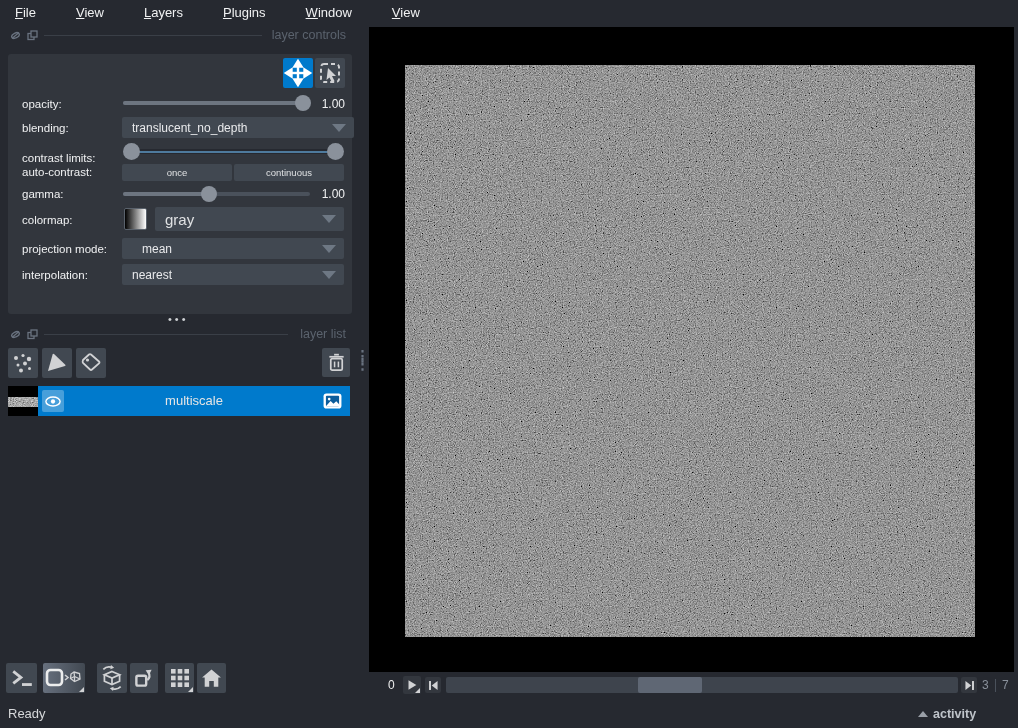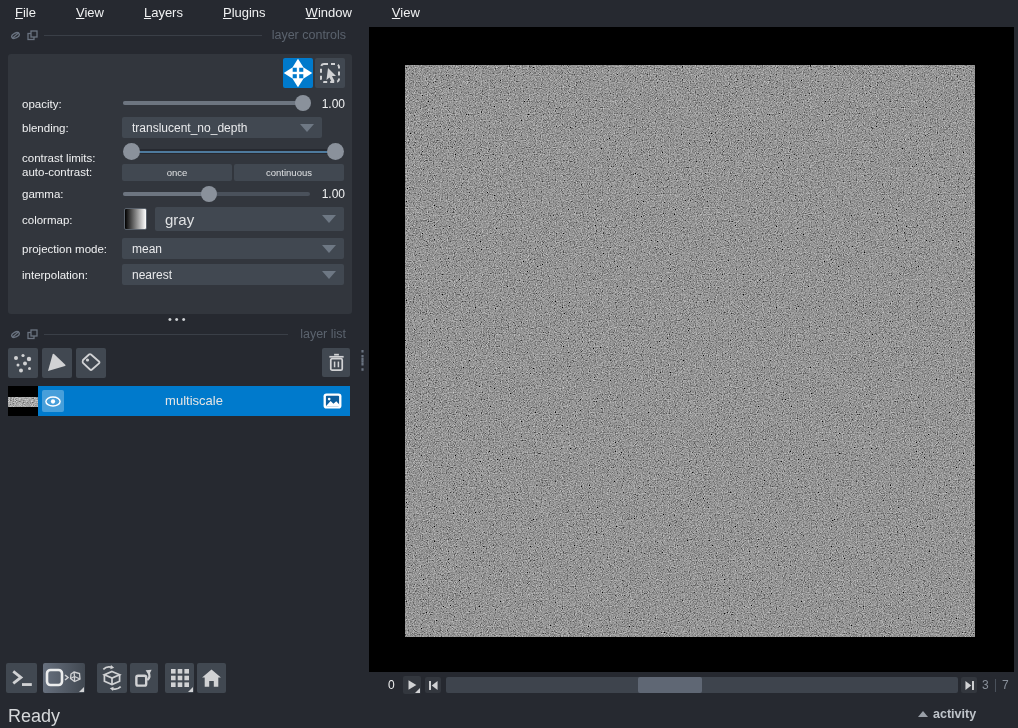--- a/index.html
+++ b/index.html
@@ -68,21 +68,21 @@
   
   #dims { position:absolute; left:369px; top:674px; width:645px; height:24px; }
   .dim-btn { position:absolute; width:18px; height:18px; top:2px; background:#33373e; border-radius:2px;
              display:flex; align-items:center; justify-content:center; }
   #dim-track { position:absolute; left:77px; top:3px; width:512px; height:16px; background:#3e444d; border-radius:2px; }
   #dim-handle { position:absolute; left:192px; top:0; width:64px; height:16px; background:#5f6774; border-radius:2px; }
   .dim-num { position:absolute; top:4px; font-size:12px; color:#8a919b; }
 
   
   #statusbar { position:absolute; left:0; top:700px; width:1018px; height:28px; }
-  #status-text { position:absolute; left:8px; top:6px; font-size:18px; color:#d6d8da; }
+  #status-text { position:absolute; left:8px; top:6px; font-size:13px; color:#d6d8da; }
   #activity { position:absolute; left:918px; top:7px; display:flex; align-items:center; gap:5px; }
   #activity .tri { width:0; height:0; border-left:5px solid transparent; border-right:5px solid transparent;
                    border-bottom:6px solid #9aa0a8; }
   #activity .act-label { font-size:12.5px; color:#bfc4ca;font-weight:bold; }
 </style>
 </head>
 <body>
 
 <div id="app">
 
@@ -130,21 +130,21 @@
     </div>
 
     <span class="ctl-label" style="top:44px;">opacity:</span>
     <div class="slider-track" style="left:115px; top:47px; width:187px;">
       <div class="slider-fill" style="left:0; width:180px;"></div>
       <div class="slider-handle" style="left:172px;"></div>
     </div>
     <span class="val-label" style="left:299px; top:43px;">1.00</span>
 
     <span class="ctl-label" style="top:68px;">blending:</span>
-    <div class="dropdown" style="left:114px; top:63px; width:200px; height:21px;">
+    <div class="dropdown" style="left:114px; top:63px; width:232px; height:21px;">
       <span class="dd-text">translucent_no_depth</span>
       <span class="dd-arrow"></span>
     </div>
 
     <span class="ctl-label" style="top:98px;">contrast limits:</span>
     <div class="range-track" style="left:115px; top:95px; width:221px;">
       <div class="range-line" style="left:8px; width:205px;"></div>
       <div class="range-handle" style="left:0px;"></div>
       <div class="range-handle" style="left:204px;"></div>
     </div>
@@ -161,21 +161,21 @@
     <span class="val-label" style="left:299px; top:133px;">1.00</span>
 
     <span class="ctl-label" style="top:160px;">colormap:</span>
     <div class="cmap-box" style="left:116px; top:154px;"></div>
     <div class="dropdown" style="left:147px; top:153px; width:189px; height:24px;">
       <span class="dd-text" style="font-size:15px; color:#dfe1e3;">gray</span>
       <span class="dd-arrow"></span>
     </div>
 
     <span class="ctl-label" style="top:189px;">projection mode:</span>
-    <div class="dropdown" style="left:114px; top:184px; width:222px; height:21px;">
+    <div class="dropdown" style="left:114px; top:184px; width:222px; height:21px;padding-left:10px;">
       <span class="dd-text">mean</span>
       <span class="dd-arrow"></span>
     </div>
 
     <span class="ctl-label" style="top:215px;">interpolation:</span>
     <div class="dropdown" style="left:114px; top:210px; width:222px; height:21px;">
       <span class="dd-text">nearest</span>
       <span class="dd-arrow"></span>
     </div>
   </div>

